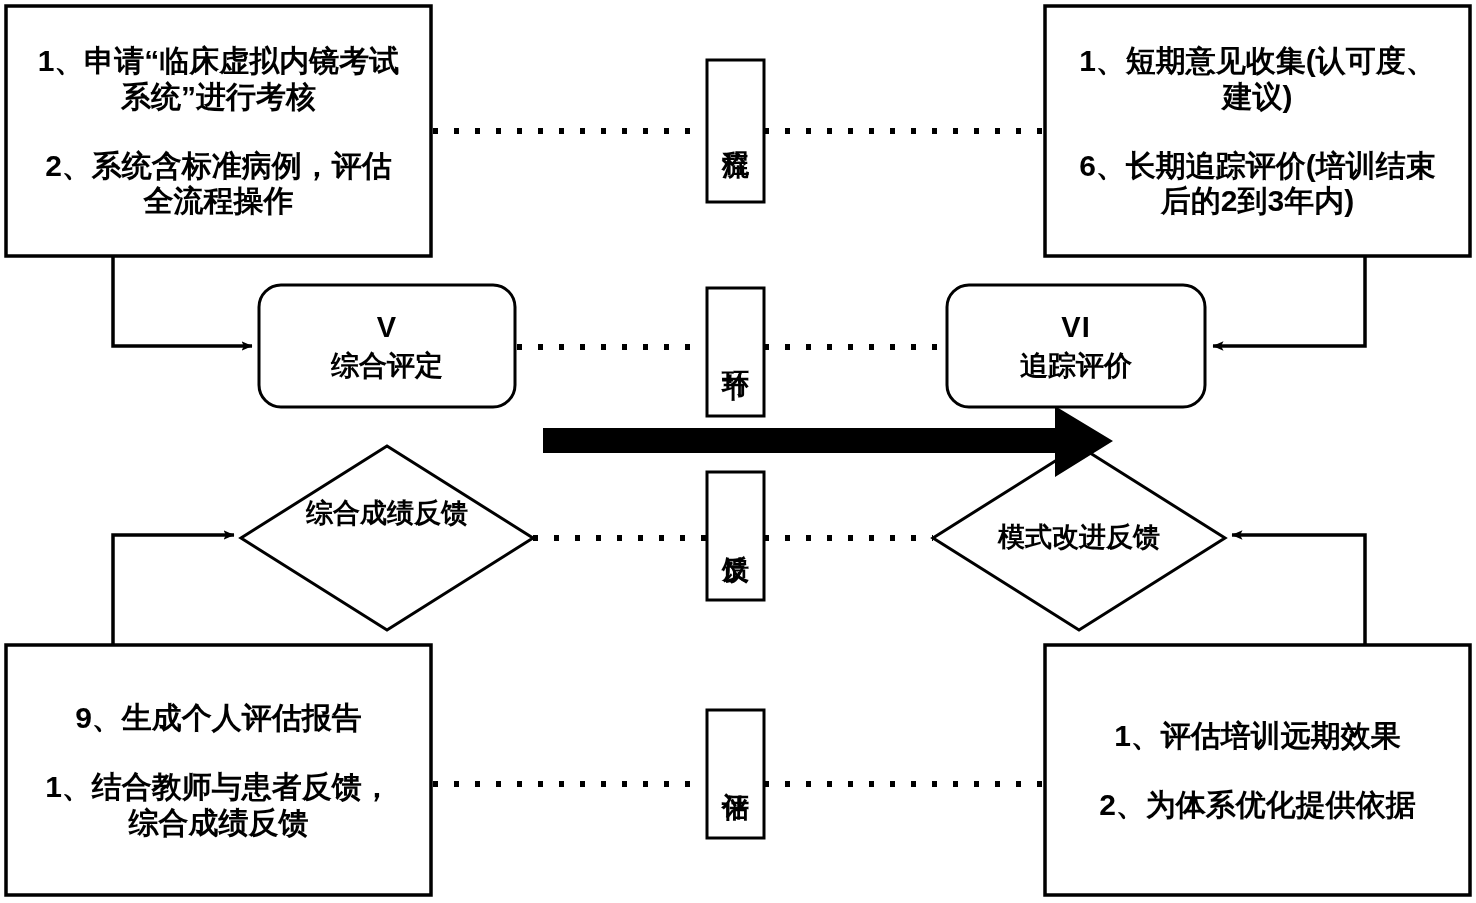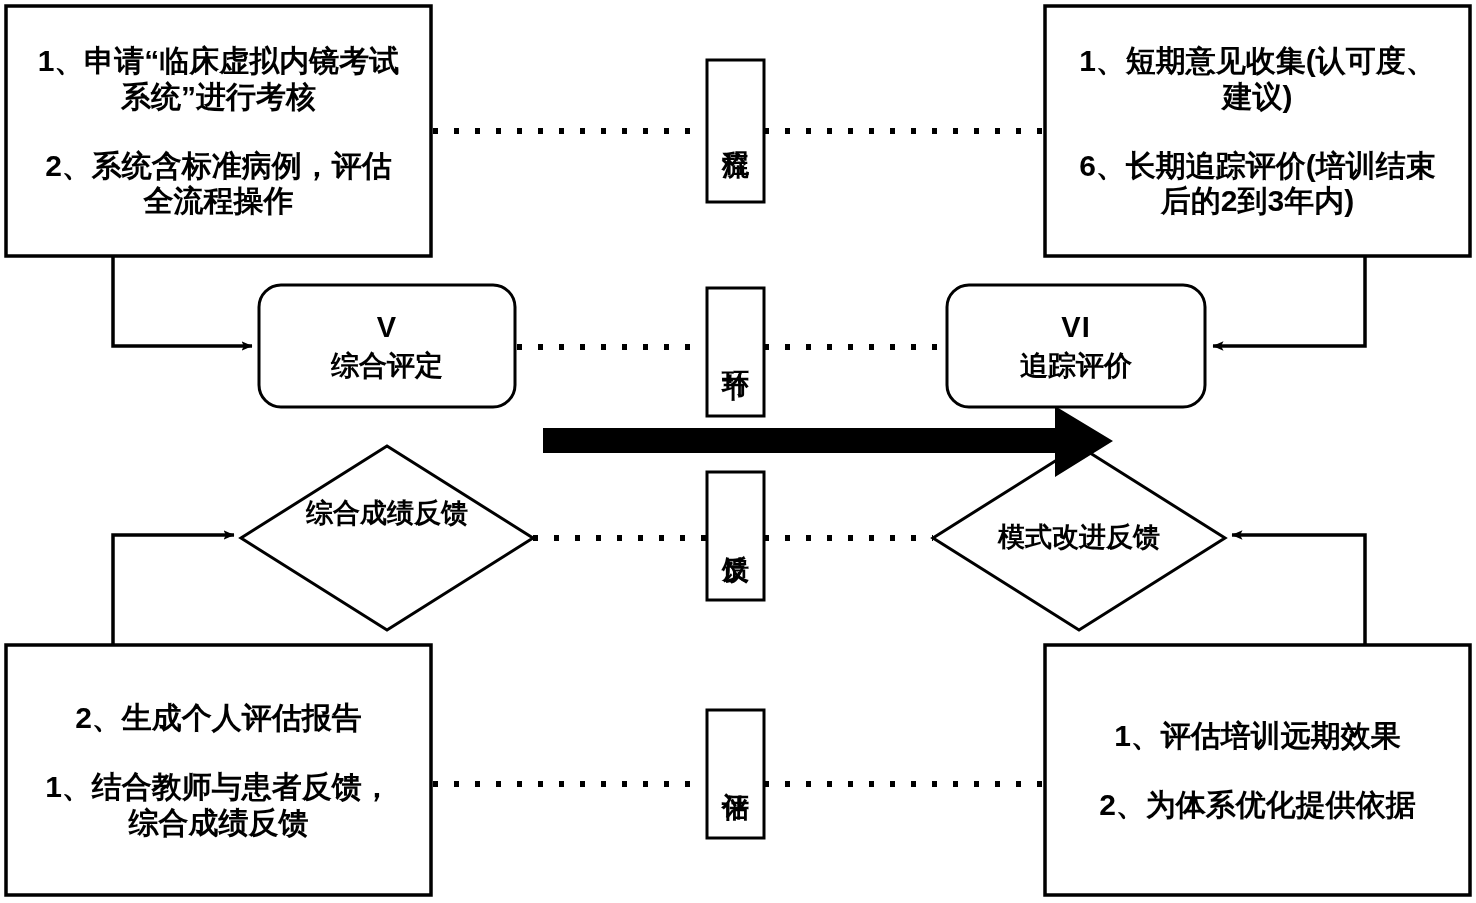--- a/index.html
+++ b/index.html
@@ -136,21 +136,21 @@
       <span class="tline">建议)</span>
     </div>
     <div class="para">
       <span class="tline">6、长期追踪评价(培训结束</span>
       <span class="tline">后的2到3年内)</span>
     </div>
   </div>
 
   <div class="node-text corner-box-text" style="left:14px; top:653px; width:409px; height:234px;">
     <div class="para">
-      <span class="tline">2、生成个人评估报告</span>
+      <span class="tline">9、生成个人评估报告</span>
     </div>
     <div class="para">
       <span class="tline">1、结合教师与患者反馈，</span>
       <span class="tline">综合成绩反馈</span>
     </div>
   </div>
 
   <div class="node-text corner-box-text" style="left:1053px; top:653px; width:409px; height:234px;">
     <div class="para">
       <span class="tline">1、评估培训远期效果</span>

